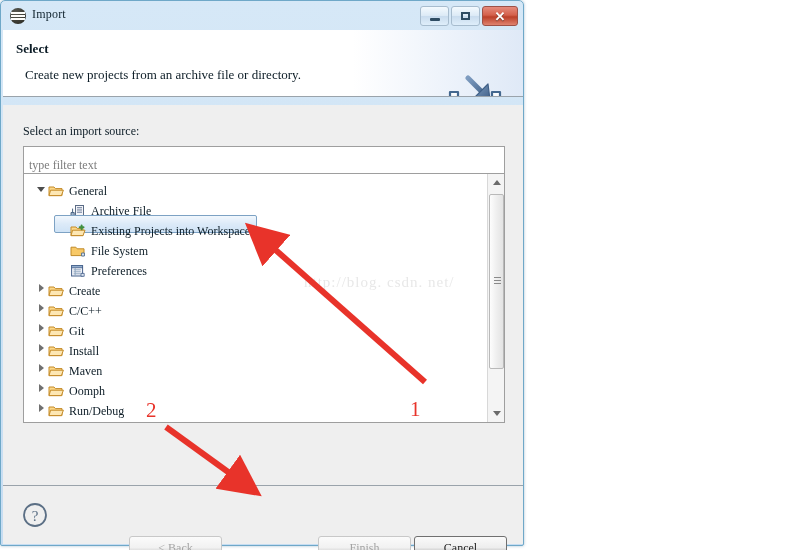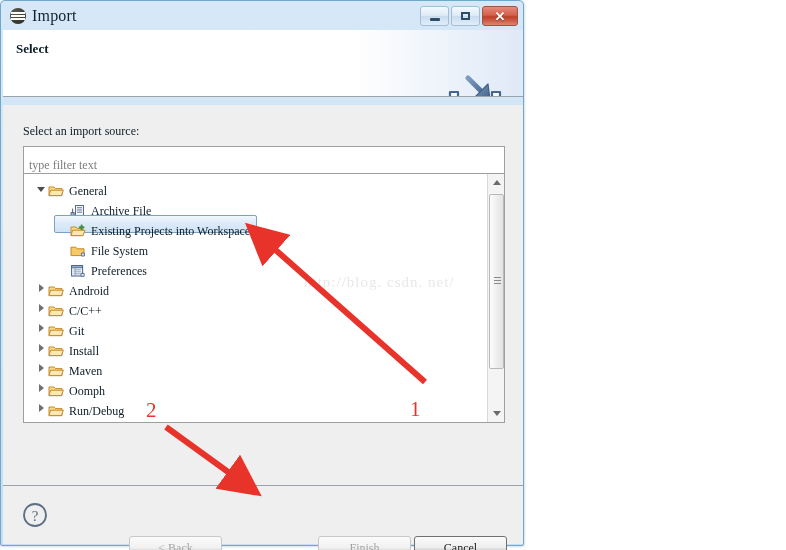--- a/index.html
+++ b/index.html
@@ -48,21 +48,21 @@
     left: 1px;
     width: 14px; height: 2px;
     background: #fdfdfa;
   }
   #title-icon .b1 { top: 4px; }
   #title-icon .b2 { top: 7px; }
   #title-icon .b3 { top: 10px; }
   #title-text {
     position: absolute;
     left: 31px; top: 6px;
-    font-size: 16px;
+    font-size: 12px;
     color: #10232e;
     font-family: "Liberation Serif", serif;
     letter-spacing: 0.2px;
   }
 
   .winbtn {
     position: absolute;
     top: 5px;
     width: 29px; height: 20px;
     border: 1px solid #a7bcce;
@@ -392,20 +392,21 @@
         <span class="glyph"></span>
       </div>
       <div class="winbtn" id="btn-close">
         <span class="glyph">✕</span>
       </div>
     </div>
 
     <div id="header">
       <div id="header-sheen"></div>
       <div id="header-title">Select</div>
+      <div id="header-desc">Create new projects from an archive file or directory.</div>
       <div id="header-icon">
         <svg width="62" height="48" viewBox="0 0 62 48">
           <defs>
             <linearGradient id="trayg" x1="0" y1="0" x2="0" y2="1">
               <stop offset="0%" stop-color="#ffffff"></stop>
               <stop offset="100%" stop-color="#c8d8ea"></stop>
             </linearGradient>
             <linearGradient id="arrg" x1="0" y1="0" x2="1" y2="1">
               <stop offset="0%" stop-color="#7e9cc0"></stop>
               <stop offset="100%" stop-color="#3f5f87"></stop>
@@ -490,21 +491,21 @@
               </span>
             </div>
             <div class="tree-row">
               <span style="display: inline-block; flex: 0 0 auto; width: 8px;"></span>
               <span class="row-inner">
                 <span class="twisty closed"></span>
                 <span class="ticon"><svg width="16" height="14" viewBox="0 0 16 14">
                     <path d="M1 3 L6 3 L7.4 4.6 L14 4.6 L14 11.6 L1 11.6 Z" fill="#fcd88b" stroke="#c48b29" stroke-width="1"></path>
                     <path d="M2.6 6.2 L15.4 6.2 L13.4 11.6 L1 11.6 Z" fill="#fde7b4" stroke="#c48b29" stroke-width="1"></path>
                   </svg></span>
-                <span class="tlabel">Android</span>
+                <span class="tlabel">Create</span>
               </span>
             </div>
             <div class="tree-row">
               <span style="display: inline-block; flex: 0 0 auto; width: 8px;"></span>
               <span class="row-inner">
                 <span class="twisty closed"></span>
                 <span class="ticon"><svg width="16" height="14" viewBox="0 0 16 14">
                     <path d="M1 3 L6 3 L7.4 4.6 L14 4.6 L14 11.6 L1 11.6 Z" fill="#fcd88b" stroke="#c48b29" stroke-width="1"></path>
                     <path d="M2.6 6.2 L15.4 6.2 L13.4 11.6 L1 11.6 Z" fill="#fde7b4" stroke="#c48b29" stroke-width="1"></path>
                   </svg></span>

